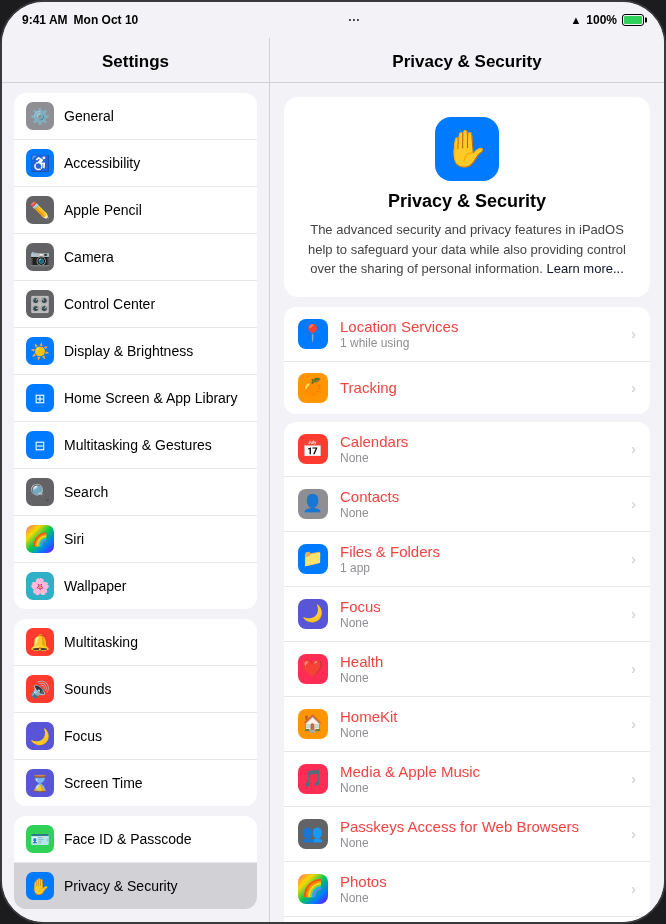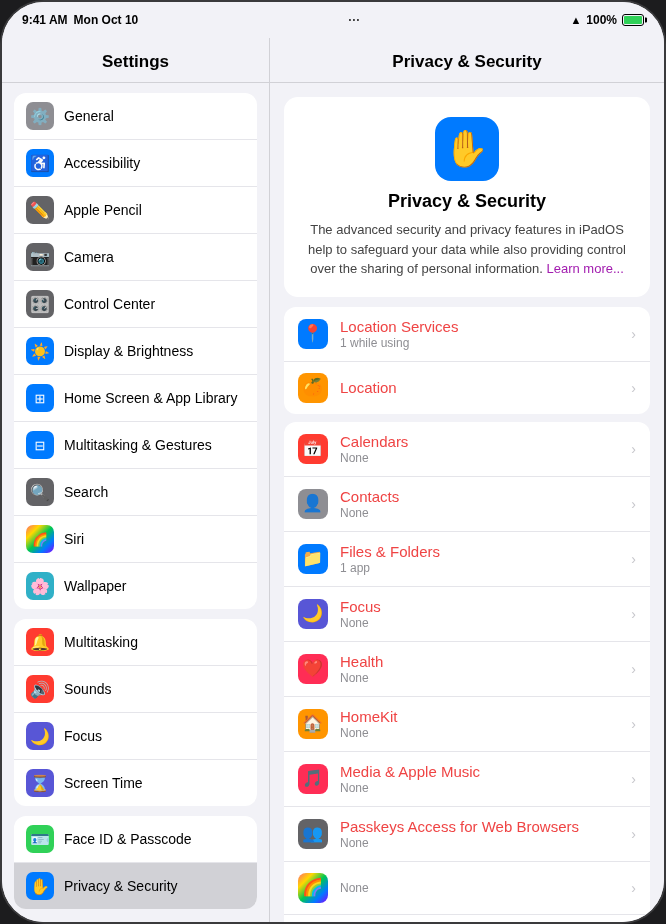--- a/index.html
+++ b/index.html
@@ -161,21 +161,21 @@
       font-weight: 700;
       color: #000;
       margin-bottom: 8px;
     }
     .hero-desc {
       font-size: 13px;
       color: #444;
       line-height: 1.5;
     }
     .hero-desc a {
-      color: #a21caf;
+      color: #0f172a;
       text-decoration: none;
     }
     
     .menu-group {
       margin: 8px 14px;
       background: #fff;
       border-radius: 12px;
       overflow: hidden;
     }
     .menu-item {
@@ -337,21 +337,21 @@
           <div class="menu-icon" style="background:#007aff;">📍</div>
           <div class="menu-text">
             <div class="menu-label">Location Services</div>
             <div class="menu-sub">1 while using</div>
           </div>
           <span class="menu-chevron">›</span>
         </div>
         <div class="menu-item">
           <div class="menu-icon" style="background:#ff9500;">🍊</div>
           <div class="menu-text">
-            <div class="menu-label">Location</div>
+            <div class="menu-label">Tracking</div>
           </div>
           <span class="menu-chevron">›</span>
         </div>
       </div>
 
       <div class="menu-group">
         <div class="menu-item">
           <div class="menu-icon" style="background:#ff3b30;">📅</div>
           <div class="menu-text">
             <div class="menu-label">Calendars</div>
@@ -411,20 +411,21 @@
           <div class="menu-icon" style="background:#636366;">👥</div>
           <div class="menu-text">
             <div class="menu-label">Passkeys Access for Web Browsers</div>
             <div class="menu-sub">None</div>
           </div>
           <span class="menu-chevron">›</span>
         </div>
         <div class="menu-item">
           <div class="menu-icon" style="background:linear-gradient(135deg,#ff6b6b,#ffd700,#00c851,#007aff,#8b00ff);">🌈</div>
           <div class="menu-text">
+            <div class="menu-label">Photos</div>
             <div class="menu-sub">None</div>
           </div>
           <span class="menu-chevron">›</span>
         </div>
         <div class="menu-item">
           
           
           
         </div>
 

